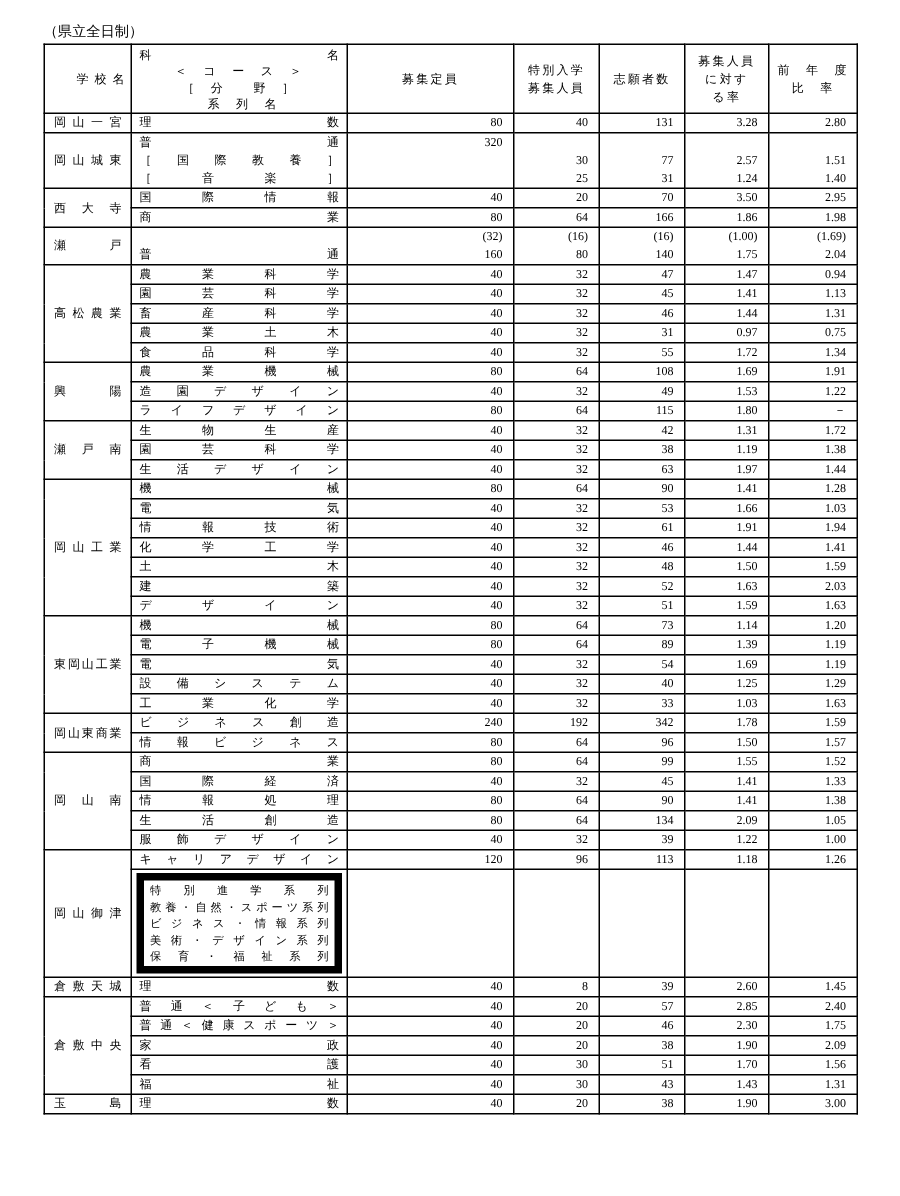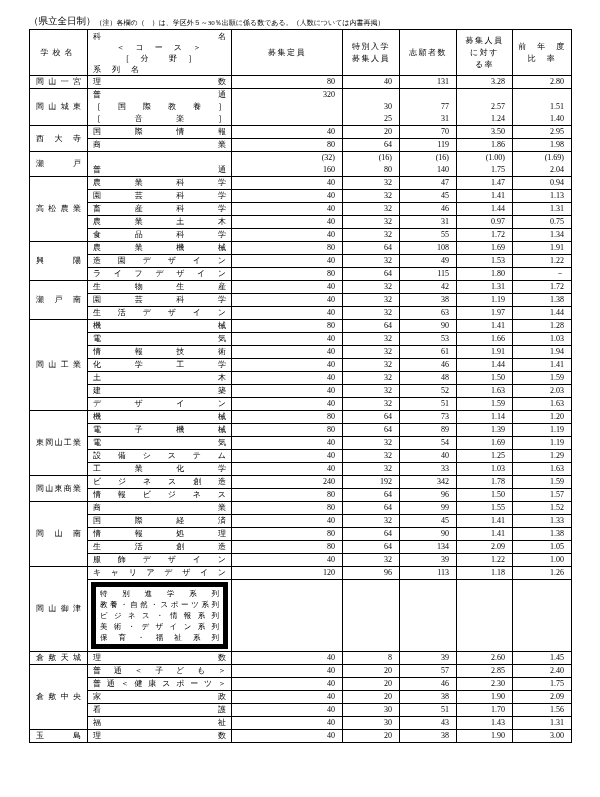--- a/index.html
+++ b/index.html
@@ -9,36 +9,35 @@
   .title{font-size:13px;font-weight:bold;text-align:center;letter-spacing:5px;margin-top:4px;white-space:nowrap;}
   .section{font-size:9.5px;margin-top:22px;letter-spacing:0.5px;}
   .subrow{display:flex;align-items:flex-end;margin-top:3px;margin-bottom:1px;}
   .subsection{font-size:9.5px;}
   .note{font-size:7px;}
   table.adm{border-collapse:collapse;table-layout:fixed;width:542px;}
   .adm td{border:1px solid #000;vertical-align:middle;font-size:8px;line-height:12px;padding:0;}
   .cl{height:12px;line-height:12px;white-space:nowrap;overflow:hidden;}
   .jt{text-align:justify;text-align-last:justify;text-justify:inter-character;padding:0 5px;}
   .hc{text-align:center;letter-spacing:1.5px;}
-  .hl{text-align:left;padding-left:5px;letter-spacing:1.5px;}
+  .hl{text-align:center;padding-left:5px;letter-spacing:1.5px;}
   .num{text-align:right;padding-right:7px;letter-spacing:0;}
   .hcell{height:46px;}
   .dept-h .cl{height:11px;line-height:11px;}
-  .school-h{text-align:center;letter-spacing:4px;}
+  .school-h{text-align:right;letter-spacing:4px;}
   .school-cell .jt{padding:0 6px;}
   .series-box{border:5px solid #000000;margin:2px 3px;padding:1px 0;}
   .series-box .cl{height:11px;line-height:11px;font-size:7.5px;padding:0 4px;}
 </style>
 </head>
 <body>
 
 <div class="page">
   <div class="subrow">
     <div class="subsection">（県立全日制）</div>
-    <div class="note">（注）各欄の（　）は、学区外５～30％出願に係る数である。（人数については内書再掲）</div>
   </div>
 
   <table class="adm">
     <colgroup>
       <col style="width:58px">
         <col style="width:144px">
         <col style="width:111px">
       <col style="width:57px">
         <col style="width:57px">
         <col style="width:56px">
@@ -162,21 +161,21 @@
           <td>
             <div class="cl jt">商業</div>
           </td>
           <td>
             <div class="cl num">80</div>
           </td>
           <td>
             <div class="cl num">64</div>
           </td>
           <td>
-            <div class="cl num">119</div>
+            <div class="cl num">166</div>
           </td>
           <td>
             <div class="cl num">1.86</div>
           </td>
           <td>
             <div class="cl num">1.98</div>
           </td>
         </tr>
         <tr>
           <td rowspan="1" class="school-cell">

